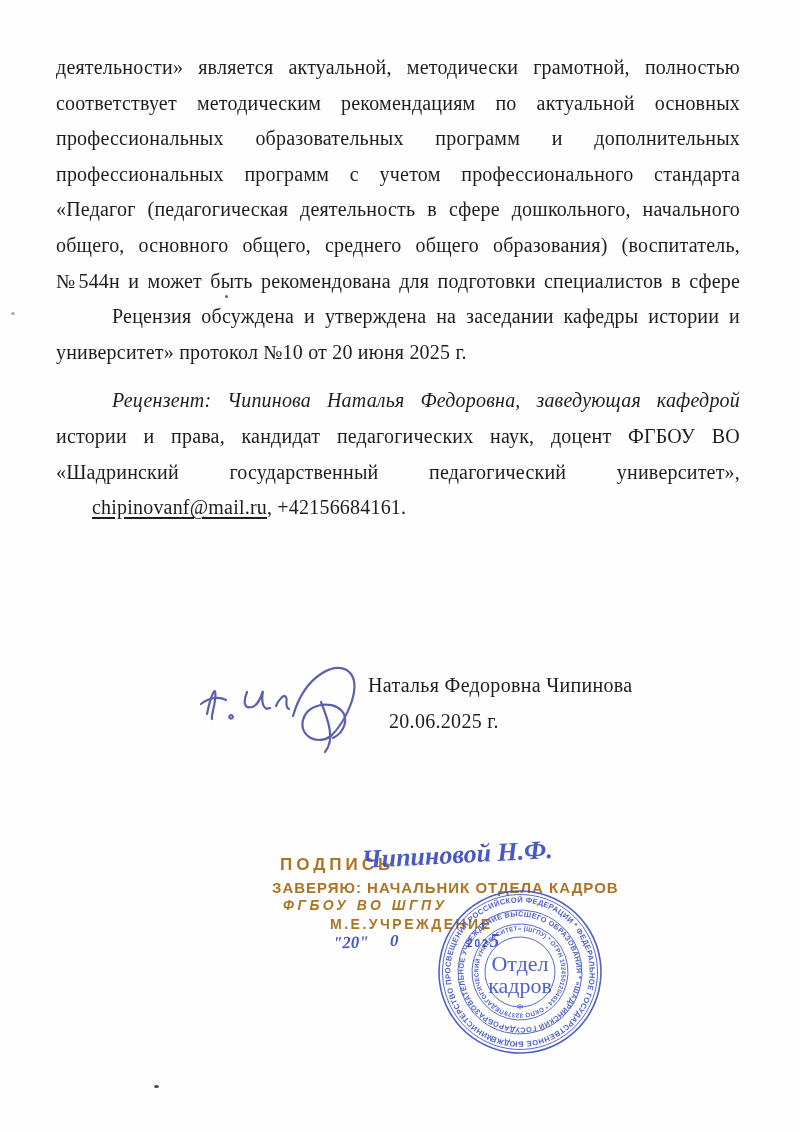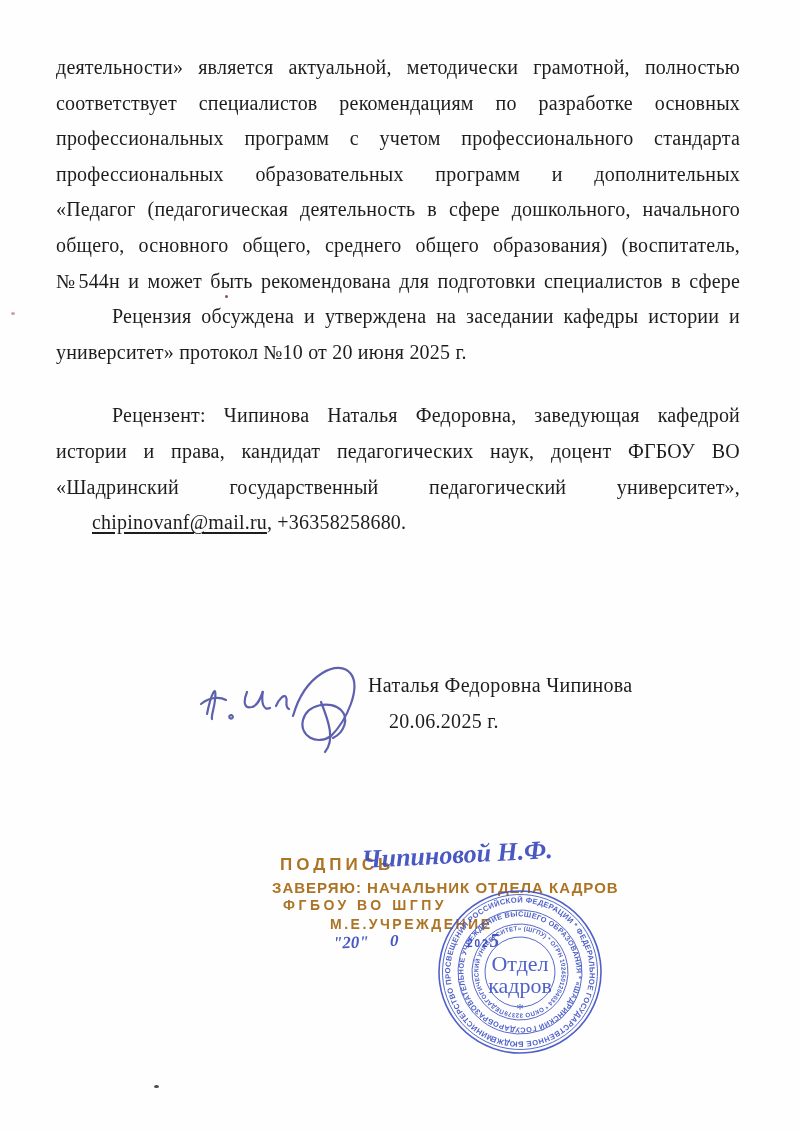--- a/index.html
+++ b/index.html
@@ -6,39 +6,39 @@
   body{
     width:800px;height:1132px;position:relative;background:#ffffff;
     font-family:"Liberation Serif", serif;color:#1d1d1f;overflow:hidden;
   }
   .page{position:absolute;inset:0;background:#fefefe;}
   
   .body-text{position:absolute;left:56px;top:50px;width:684px;}
   .line{font-size:20px;line-height:35.6px;height:35.6px;letter-spacing:.2px;white-space:nowrap;}
   .just{text-align:justify;text-align-last:justify;white-space:normal;}
   .indent{text-indent:56px;}
-  .p3start{margin-top:28px;}
+  .p3start{margin-top:13px;font-style:italic;}
   .email{text-decoration:underline;text-underline-offset:3px;margin-left:36px;}
   
   .sig-svg{position:absolute;left:193px;top:644px;}
   .sig-name{position:absolute;left:368px;top:674px;font-size:20px;letter-spacing:.3px;}
   .sig-date{position:absolute;left:368px;top:710px;font-size:20px;letter-spacing:.3px;margin-left:21px;}
   
   .stamp{
     position:absolute;color:#a16207;font-family:"Liberation Sans",sans-serif;
     font-weight:bold;opacity:.88;white-space:nowrap;
   }
   .hand{
     position:absolute;color:#3b4bc0;font-family:"Liberation Serif",serif;
     font-style:italic;font-weight:600;white-space:nowrap;opacity:.92;
   }
   #st-podpis{left:280px;top:855px;font-size:17px;letter-spacing:4px;}
   #st-signed{left:362px;top:840px;font-size:26px;transform:rotate(-3deg);}
   #st-zav{left:272px;top:879px;font-size:15px;letter-spacing:1px;}
-  #st-org{left:283px;top:897px;font-size:14px;letter-spacing:3.5px;}
+  #st-org{left:283px;top:897px;font-size:14px;letter-spacing:3.5px;font-style:italic;}
   #st-med{left:330px;top:916px;font-size:14px;letter-spacing:2.5px;}
   #st-day{left:333px;top:933px;font-size:17px;transform:rotate(-2deg);}
   #st-month{left:390px;top:931px;font-size:17px;}
   #st-year{left:467px;top:930px;z-index:3;}
   #st-year .stamped{font-family:"Liberation Sans",sans-serif;font-weight:bold;font-style:normal;
     font-size:10px;letter-spacing:2px;color:#2c3ec0;text-align:right;}
   #st-year .handdigit{font-size:19px;}
   .seal-svg{position:absolute;left:437px;top:889px;z-index:2;opacity:.9;}
   
   .speck{position:absolute;border-radius:50%;}
@@ -46,35 +46,35 @@
   .speck2{left:154px;top:1085px;width:5px;height:3px;background:#4a4a4a;}
   .speck3{left:225px;top:295px;width:3px;height:3px;background:#7a5c52;}
 </style>
 </head>
 <body>
 
 <div class="page">
 
   <section class="body-text">
     <div class="line just">деятельности» является актуальной, методически грамотной, полностью</div>
-    <div class="line just">соответствует специалистов рекомендациям по разработке основных</div>
+    <div class="line just">соответствует методическим рекомендациям по актуальной основных</div>
+    <div class="line just">профессиональных образовательных программ и дополнительных</div>
     <div class="line just">профессиональных программ с учетом профессионального стандарта</div>
-    <div class="line just">профессиональных образовательных программ и дополнительных</div>
     <div class="line just">«Педагог (педагогическая деятельность в сфере дошкольного, начального</div>
     <div class="line just">общего, основного общего, среднего общего образования) (воспитатель,</div>
     <div class="line just">№544н и может быть рекомендована для подготовки специалистов в сфере</div>
 
     <div class="line just indent">Рецензия обсуждена и утверждена на заседании кафедры истории и</div>
     <div class="line">университет» протокол №10 от 20 июня 2025 г.</div>
 
     <div class="line just indent p3start">Рецензент: Чипинова Наталья Федоровна, заведующая кафедрой</div>
     <div class="line just">истории и права, кандидат педагогических наук, доцент ФГБОУ ВО</div>
     <div class="line just">«Шадринский государственный педагогический университет»,</div>
     <div class="line">
-      <span class="email">chipinovanf@mail.ru</span><span>, +36358258680.</span>
+      <span class="email">chipinovanf@mail.ru</span><span>, +42156684161.</span>
     </div>
   </section>
 
   <svg class="sig-svg" width="190" height="110" viewBox="0 0 190 110">
     <g fill="none" stroke="#4b50a5" stroke-width="2.2" stroke-linecap="round" opacity="0.9">
       <path d="M14,70 C18,50 24,38 22,56 C21,65 18,72 19,75"></path>
       <path d="M8,60 C18,52 28,53 33,56"></path>
       <path d="M38,71 a1.8,1.8 0 1 0 .1,0"></path>
       <path d="M54,48 C50,58 51,65 59,63 C66,61 68,52 70,47 C68,58 70,67 77,64"></path>
       <path d="M83,62 C86,55 91,50 93,53 C95,56 91,63 96,65"></path>

